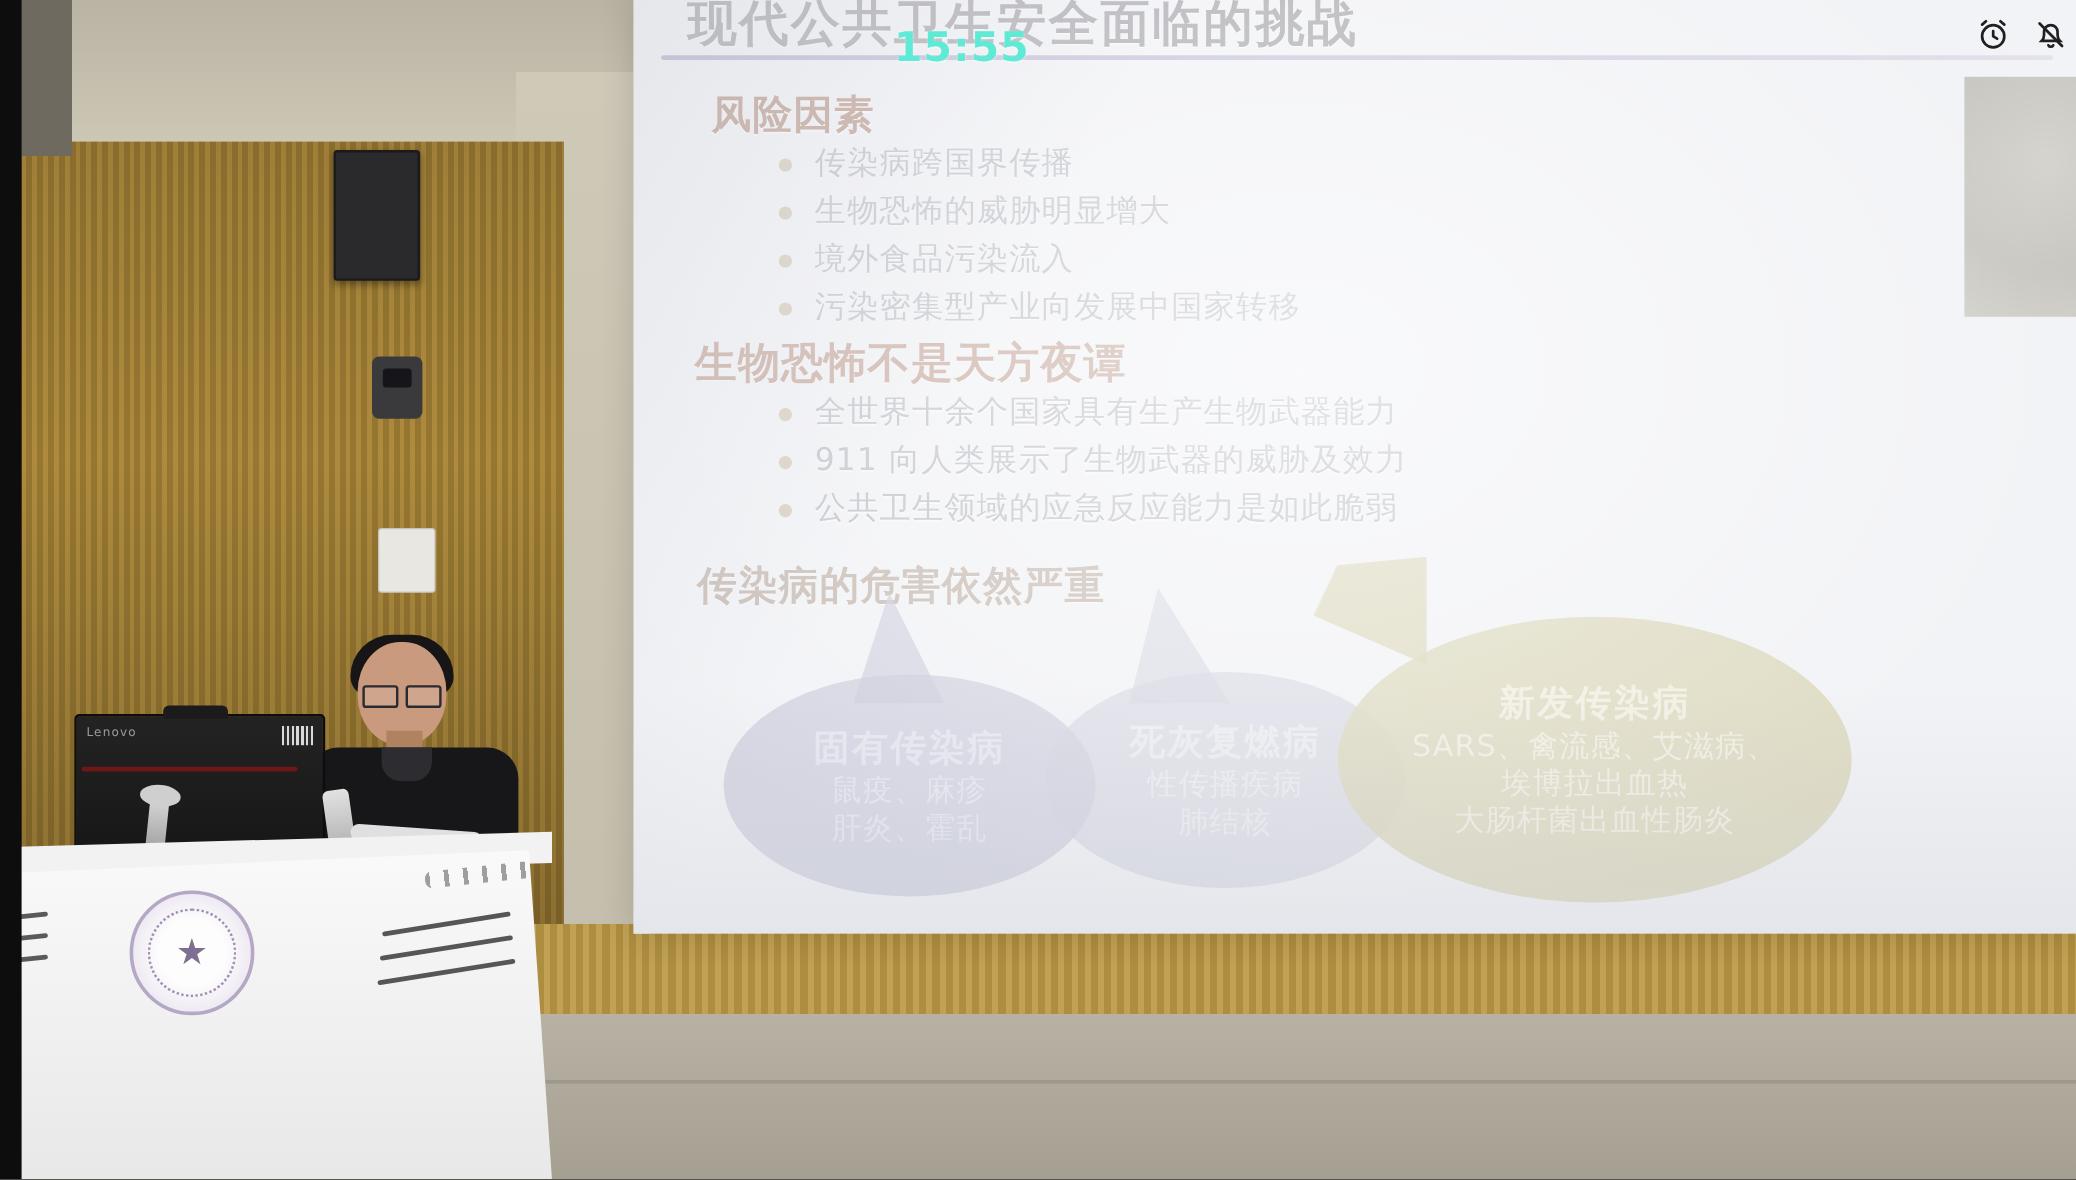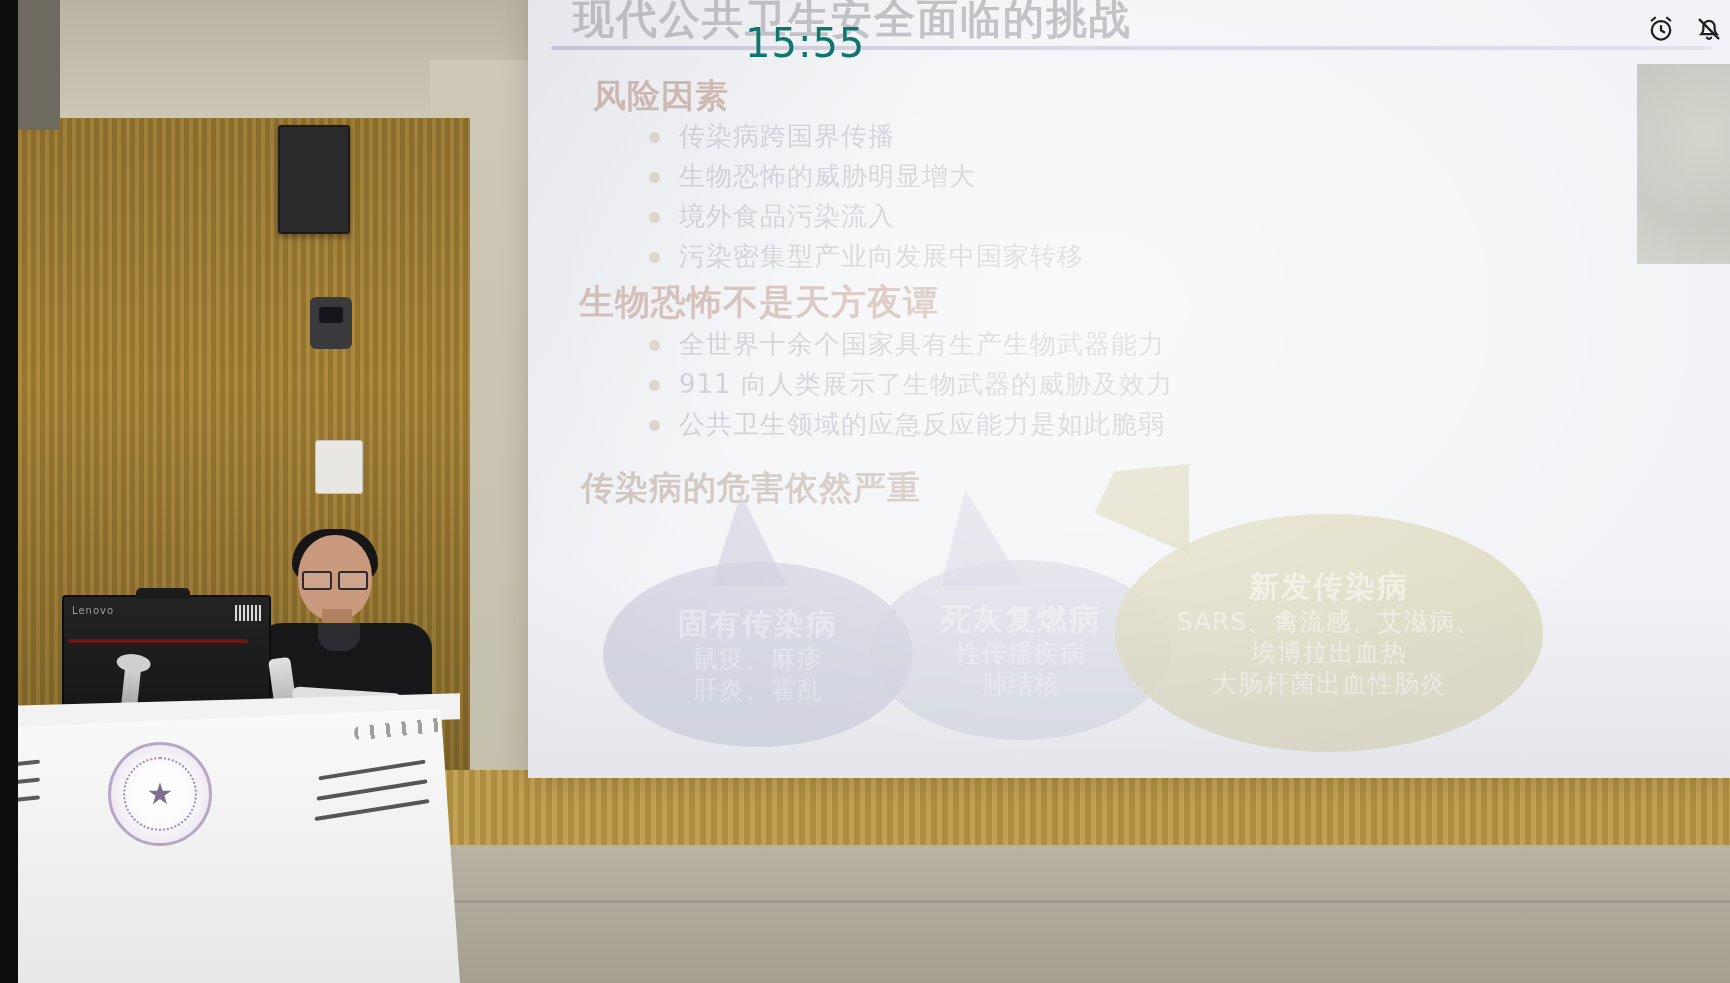--- a/index.html
+++ b/index.html
@@ -170,22 +170,22 @@
   .glasses::before,.glasses::after{content:"";position:absolute;top:0;width:26px;height:15px;
         border:2px solid #2a2a30;border-radius:3px;background:rgba(255,255,255,.12);}
   .glasses::before{left:0;} .glasses::after{right:0;}
   .neck{position:absolute;left:52px;top:74px;width:30px;height:22px;background:#b0825f;}
   .body{position:absolute;left:-14px;top:88px;width:176px;height:120px;
         background:#17171a;border-radius:26px 26px 6px 6px;}
   .collar{position:absolute;left:48px;top:88px;width:42px;height:28px;
         background:#2c2c31;border-radius:0 0 16px 16px;}
 
   
-  .clock-overlay{position:absolute;left:745px;top:20px;font-size:40px;font-weight:400;
-        color:#0f766e;letter-spacing:1px;text-shadow:0 1px 2px rgba(255,255,255,.6);}
+  .clock-overlay{position:absolute;left:745px;top:20px;font-size:34px;font-weight:700;
+        color:#5eead4;letter-spacing:1px;text-shadow:0 1px 2px rgba(255,255,255,.6);}
   .top-icons{position:absolute;right:6px;top:14px;display:flex;gap:18px;align-items:center;}
   .top-icons svg{display:block;}
 </style>
 </head>
 <body>
 
 <div id="stage">
 
   <div class="hall">
     <div class="wall-upper"></div>

